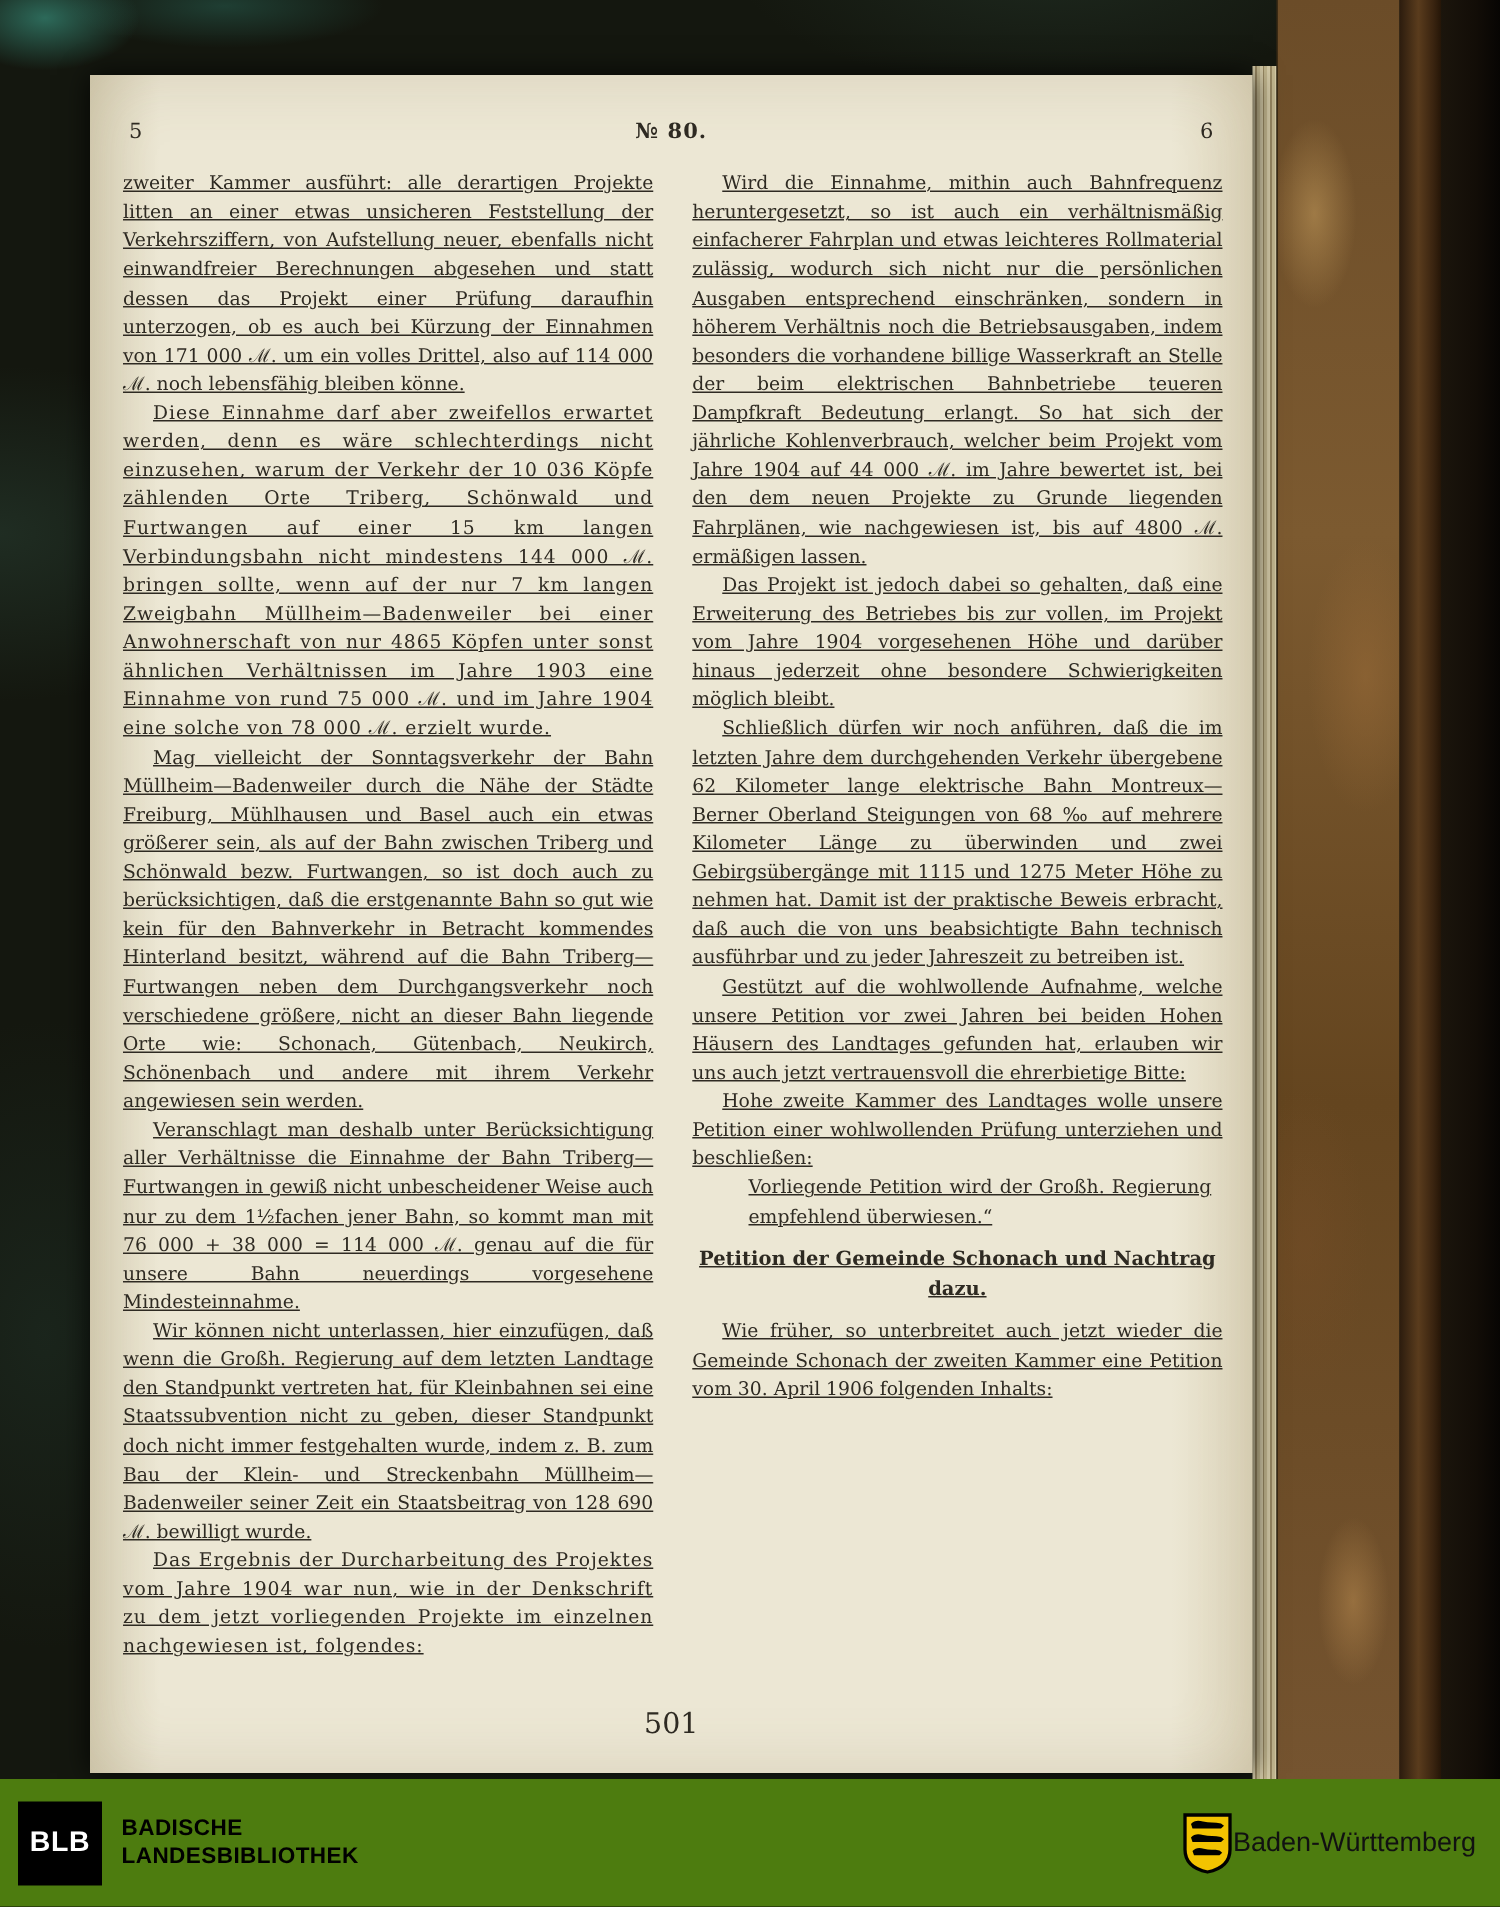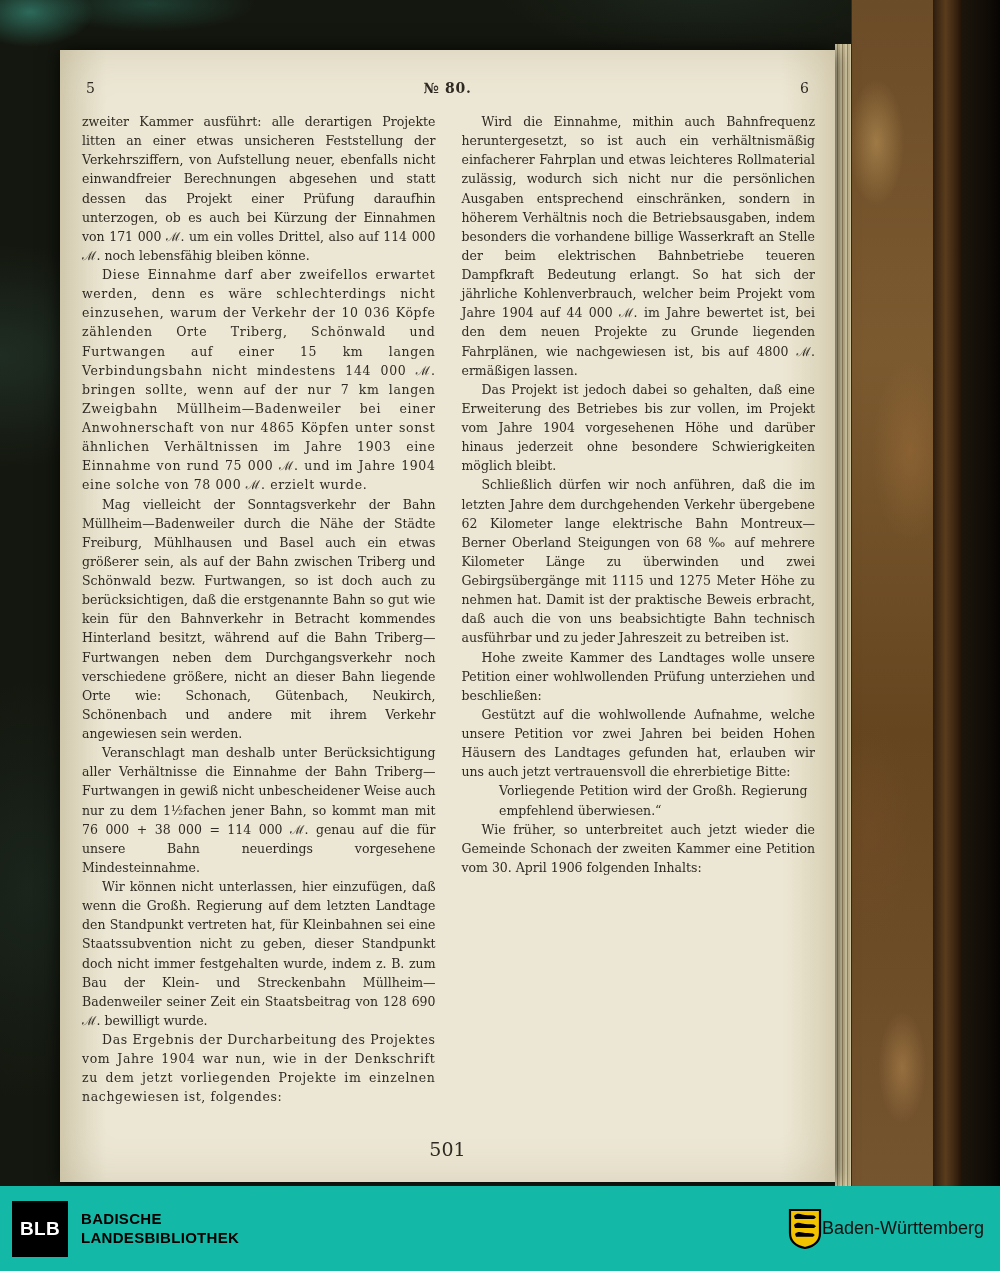--- a/index.html
+++ b/index.html
@@ -49,35 +49,35 @@
     font-family:"DejaVu Serif", serif; color:#2e2a22;
   }
   .page-header {
     display:grid; grid-template-columns:1fr auto 1fr;
     padding:30px 26px 4px; font-size:14px; align-items:baseline;
   }
   .page-header .pg-l { text-align:left; }
   .page-header .issue { font-weight:bold; letter-spacing:.05em; }
   .page-header .pg-r { text-align:right; }
 
-  .columns { flex:1; display:flex; gap:26px; padding:12px 20px 0 22px; overflow:hidden; }
+  .columns { flex:1; display:flex; gap:26px; padding:12px 20px 0 22px; overflow:hidden;text-decoration:underline; }
   .col { flex:1; text-align:justify; font-size:12.5px; line-height:1.53; }
 
   .para { text-indent:1.6em; }
   .para.noindent { text-indent:0; }
   .para.spaced { letter-spacing:.05em; }
   .para.heading { text-indent:0; text-align:center; font-weight:bold; font-size:13px; margin:10px 0 8px; }
   .para.quote { text-indent:0; padding:0 .6em 0 3em; }
 
   .page-footer { text-align:center; padding:10px 0 22px; font-size:19px; }
 
   
   .footer-bar {
     position:absolute; left:0; bottom:0; width:1000px; height:85px;
-    background:#14b8a6; display:flex; align-items:center; justify-content:space-between;
+    background:#4d7c0f; display:flex; align-items:center; justify-content:space-between;
     padding:0 16px 0 12px; font-family:"Liberation Sans", sans-serif;
   }
   .blb { display:flex; align-items:center; gap:13px; }
   .blb-logo {
     width:56px; height:56px; background:#000; color:#fff;
     display:flex; align-items:center; justify-content:center;
     font-weight:bold; font-size:19px; letter-spacing:.02em;
   }
   .blb-name { font-weight:bold; font-size:15px; line-height:1.25; color:#000; letter-spacing:.02em; }
   .bw { display:flex; align-items:center; color:#111; font-size:18px; }
@@ -104,23 +104,24 @@
           <p class="para spaced">Diese Einnahme darf aber zweifellos erwartet werden, denn es wäre schlechterdings nicht einzusehen, warum der Verkehr der 10 036 Köpfe zählenden Orte Triberg, Schönwald und Furtwangen auf einer 15 km langen Verbindungsbahn nicht mindestens 144 000 ℳ. bringen sollte, wenn auf der nur 7 km langen Zweigbahn Müllheim—Badenweiler bei einer Anwohnerschaft von nur 4865 Köpfen unter sonst ähnlichen Verhältnissen im Jahre 1903 eine Einnahme von rund 75 000 ℳ. und im Jahre 1904 eine solche von 78 000 ℳ. erzielt wurde.</p>
           <p class="para normal">Mag vielleicht der Sonntagsverkehr der Bahn Müllheim—Badenweiler durch die Nähe der Städte Freiburg, Mühlhausen und Basel auch ein etwas größerer sein, als auf der Bahn zwischen Triberg und Schönwald bezw. Furtwangen, so ist doch auch zu berücksichtigen, daß die erstgenannte Bahn so gut wie kein für den Bahnverkehr in Betracht kommendes Hinterland besitzt, während auf die Bahn Triberg—Furtwangen neben dem Durchgangsverkehr noch verschiedene größere, nicht an dieser Bahn liegende Orte wie: Schonach, Gütenbach, Neukirch, Schönenbach und andere mit ihrem Verkehr angewiesen sein werden.</p>
           <p class="para normal">Veranschlagt man deshalb unter Berücksichtigung aller Verhältnisse die Einnahme der Bahn Triberg—Furtwangen in gewiß nicht unbescheidener Weise auch nur zu dem 1½fachen jener Bahn, so kommt man mit 76 000 + 38 000 = 114 000 ℳ. genau auf die für unsere Bahn neuerdings vorgesehene Mindesteinnahme.</p>
           <p class="para normal">Wir können nicht unterlassen, hier einzufügen, daß wenn die Großh. Regierung auf dem letzten Landtage den Standpunkt vertreten hat, für Kleinbahnen sei eine Staatssubvention nicht zu geben, dieser Standpunkt doch nicht immer festgehalten wurde, indem z. B. zum Bau der Klein- und Streckenbahn Müllheim—Badenweiler seiner Zeit ein Staatsbeitrag von 128 690 ℳ. bewilligt wurde.</p>
           <p class="para spaced">Das Ergebnis der Durcharbeitung des Projektes vom Jahre 1904 war nun, wie in der Denkschrift zu dem jetzt vorliegenden Projekte im einzelnen nachgewiesen ist, folgendes:</p>
         </div>
       <div class="col" id="col-right">
           <p class="para normal">Wird die Einnahme, mithin auch Bahnfrequenz heruntergesetzt, so ist auch ein verhältnismäßig einfacherer Fahrplan und etwas leichteres Rollmaterial zulässig, wodurch sich nicht nur die persönlichen Ausgaben entsprechend einschränken, sondern in höherem Verhältnis noch die Betriebsausgaben, indem besonders die vorhandene billige Wasserkraft an Stelle der beim elektrischen Bahnbetriebe teueren Dampfkraft Bedeutung erlangt. So hat sich der jährliche Kohlenverbrauch, welcher beim Projekt vom Jahre 1904 auf 44 000 ℳ. im Jahre bewertet ist, bei den dem neuen Projekte zu Grunde liegenden Fahrplänen, wie nachgewiesen ist, bis auf 4800 ℳ. ermäßigen lassen.</p>
           <p class="para normal">Das Projekt ist jedoch dabei so gehalten, daß eine Erweiterung des Betriebes bis zur vollen, im Projekt vom Jahre 1904 vorgesehenen Höhe und darüber hinaus jederzeit ohne besondere Schwierigkeiten möglich bleibt.</p>
           <p class="para normal">Schließlich dürfen wir noch anführen, daß die im letzten Jahre dem durchgehenden Verkehr übergebene 62 Kilometer lange elektrische Bahn Montreux—Berner Oberland Steigungen von 68 ‰ auf mehrere Kilometer Länge zu überwinden und zwei Gebirgsübergänge mit 1115 und 1275 Meter Höhe zu nehmen hat. Damit ist der praktische Beweis erbracht, daß auch die von uns beabsichtigte Bahn technisch ausführbar und zu jeder Jahreszeit zu betreiben ist.</p>
+          <p class="para normal">Gestützt auf die wohlwollende Aufnahme, welche unsere Petition vor zwei Jahren bei beiden Hohen Häusern des Landtages gefunden hat, erlauben wir uns auch jetzt vertrauensvoll die ehrerbietige Bitte:</p>
           <p class="para normal">Hohe zweite Kammer des Landtages wolle unsere Petition einer wohlwollenden Prüfung unterziehen und beschließen:</p>
-          <p class="para normal">Gestützt auf die wohlwollende Aufnahme, welche unsere Petition vor zwei Jahren bei beiden Hohen Häusern des Landtages gefunden hat, erlauben wir uns auch jetzt vertrauensvoll die ehrerbietige Bitte:</p>
           <p class="para quote">Vorliegende Petition wird der Großh. Regierung empfehlend überwiesen.“</p>
+          <p class="para heading">Petition der Gemeinde Schonach und Nachtrag dazu.</p>
           <p class="para normal">Wie früher, so unterbreitet auch jetzt wieder die Gemeinde Schonach der zweiten Kammer eine Petition vom 30. April 1906 folgenden Inhalts:</p>
         </div>
     </div>
     <div class="page-footer">501</div>
   </div>
 </div>
 
 <div class="footer-bar">
   <div class="blb">
     <div class="blb-logo">BLB</div>

